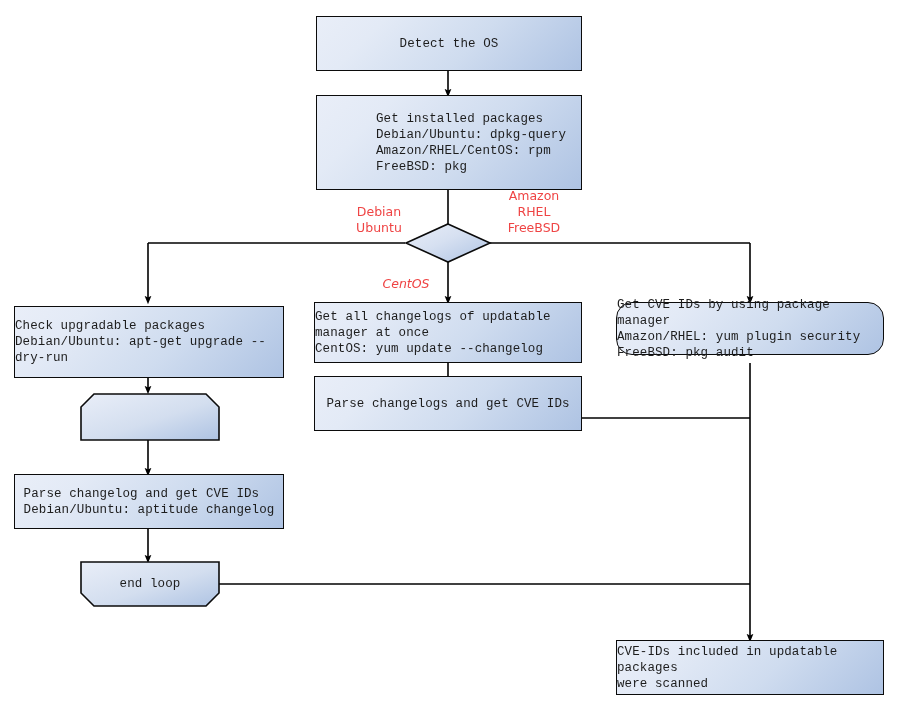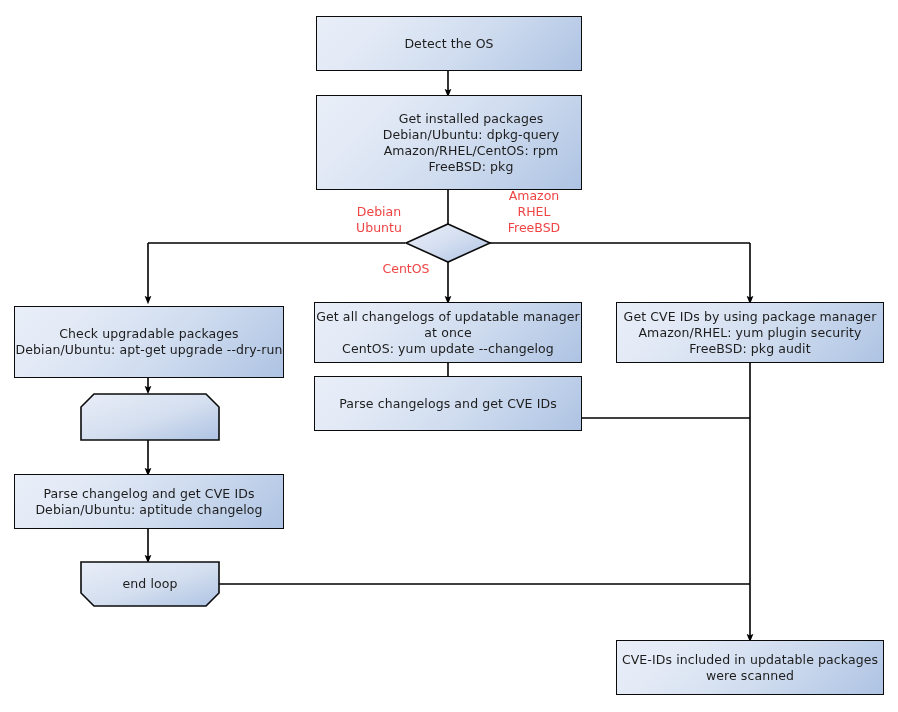--- a/index.html
+++ b/index.html
@@ -26,29 +26,30 @@
     width: 898px;
     height: 712px;
     pointer-events: none;
   }
   .node {
     position: absolute;
     box-sizing: border-box;
     display: flex;
     align-items: center;
     justify-content: center;
-    text-align: center;
+    text-align: left;
     color: #1d1d1d;
     font-size: 12.5px;
     line-height: 16px;
     letter-spacing: 0.1px;
     white-space: pre-line;
     background: linear-gradient(135deg, #e9eef8 0%, #e3eaf6 22%, #cfdcef 58%, #aec3e3 100%);
     border: 1.6px solid #0b0b0b;
     z-index: 2;
+    font-family: Liberation Mono, monospace;
   }
   .node.loopstart {
     border: none;
     background: none;
   }
   .node.loopstart .shape,
   .node.loopend .shape {
     position: absolute;
     left: 0; top: 0; right: 0; bottom: 0;
     z-index: 0;
@@ -177,33 +178,33 @@
 
   <div class="node" style="left:314px; top:302px; width:268px; height:61px;">
     <span class="txt">Get all changelogs of updatable manager at once
 CentOS: yum update --changelog</span>
   </div>
 
   <div class="node" style="left:314px; top:376px; width:268px; height:55px;">
     <span class="txt">Parse changelogs and get CVE IDs</span>
   </div>
 
-  <div class="node" style="left:616px; top:302px; width:268px; height:61px;">
+  <div class="node" style="left:616px; top:302px; width:268px; height:53px;border-radius:16px;">
     <span class="txt">Get CVE IDs by using package manager
 Amazon/RHEL: yum plugin security
 FreeBSD: pkg audit</span>
   </div>
 
   <div class="node" style="left:616px; top:640px; width:268px; height:55px;">
     <span class="txt">CVE-IDs included in updatable packages
 were scanned</span>
   </div>
 
   <div class="edge-label" style="left:340px; top:204px; width:78px;">Debian
 Ubuntu</div>
 
   <div class="edge-label" style="left:494px; top:188px; width:80px;">Amazon
 RHEL
 FreeBSD</div>
 
-  <div class="edge-label" style="left:376px; top:261px; width:60px;">CentOS</div>
+  <div class="edge-label" style="left:376px; top:276px; width:60px;font-style:italic;">CentOS</div>
 
 </div>
 
 </body></html>

